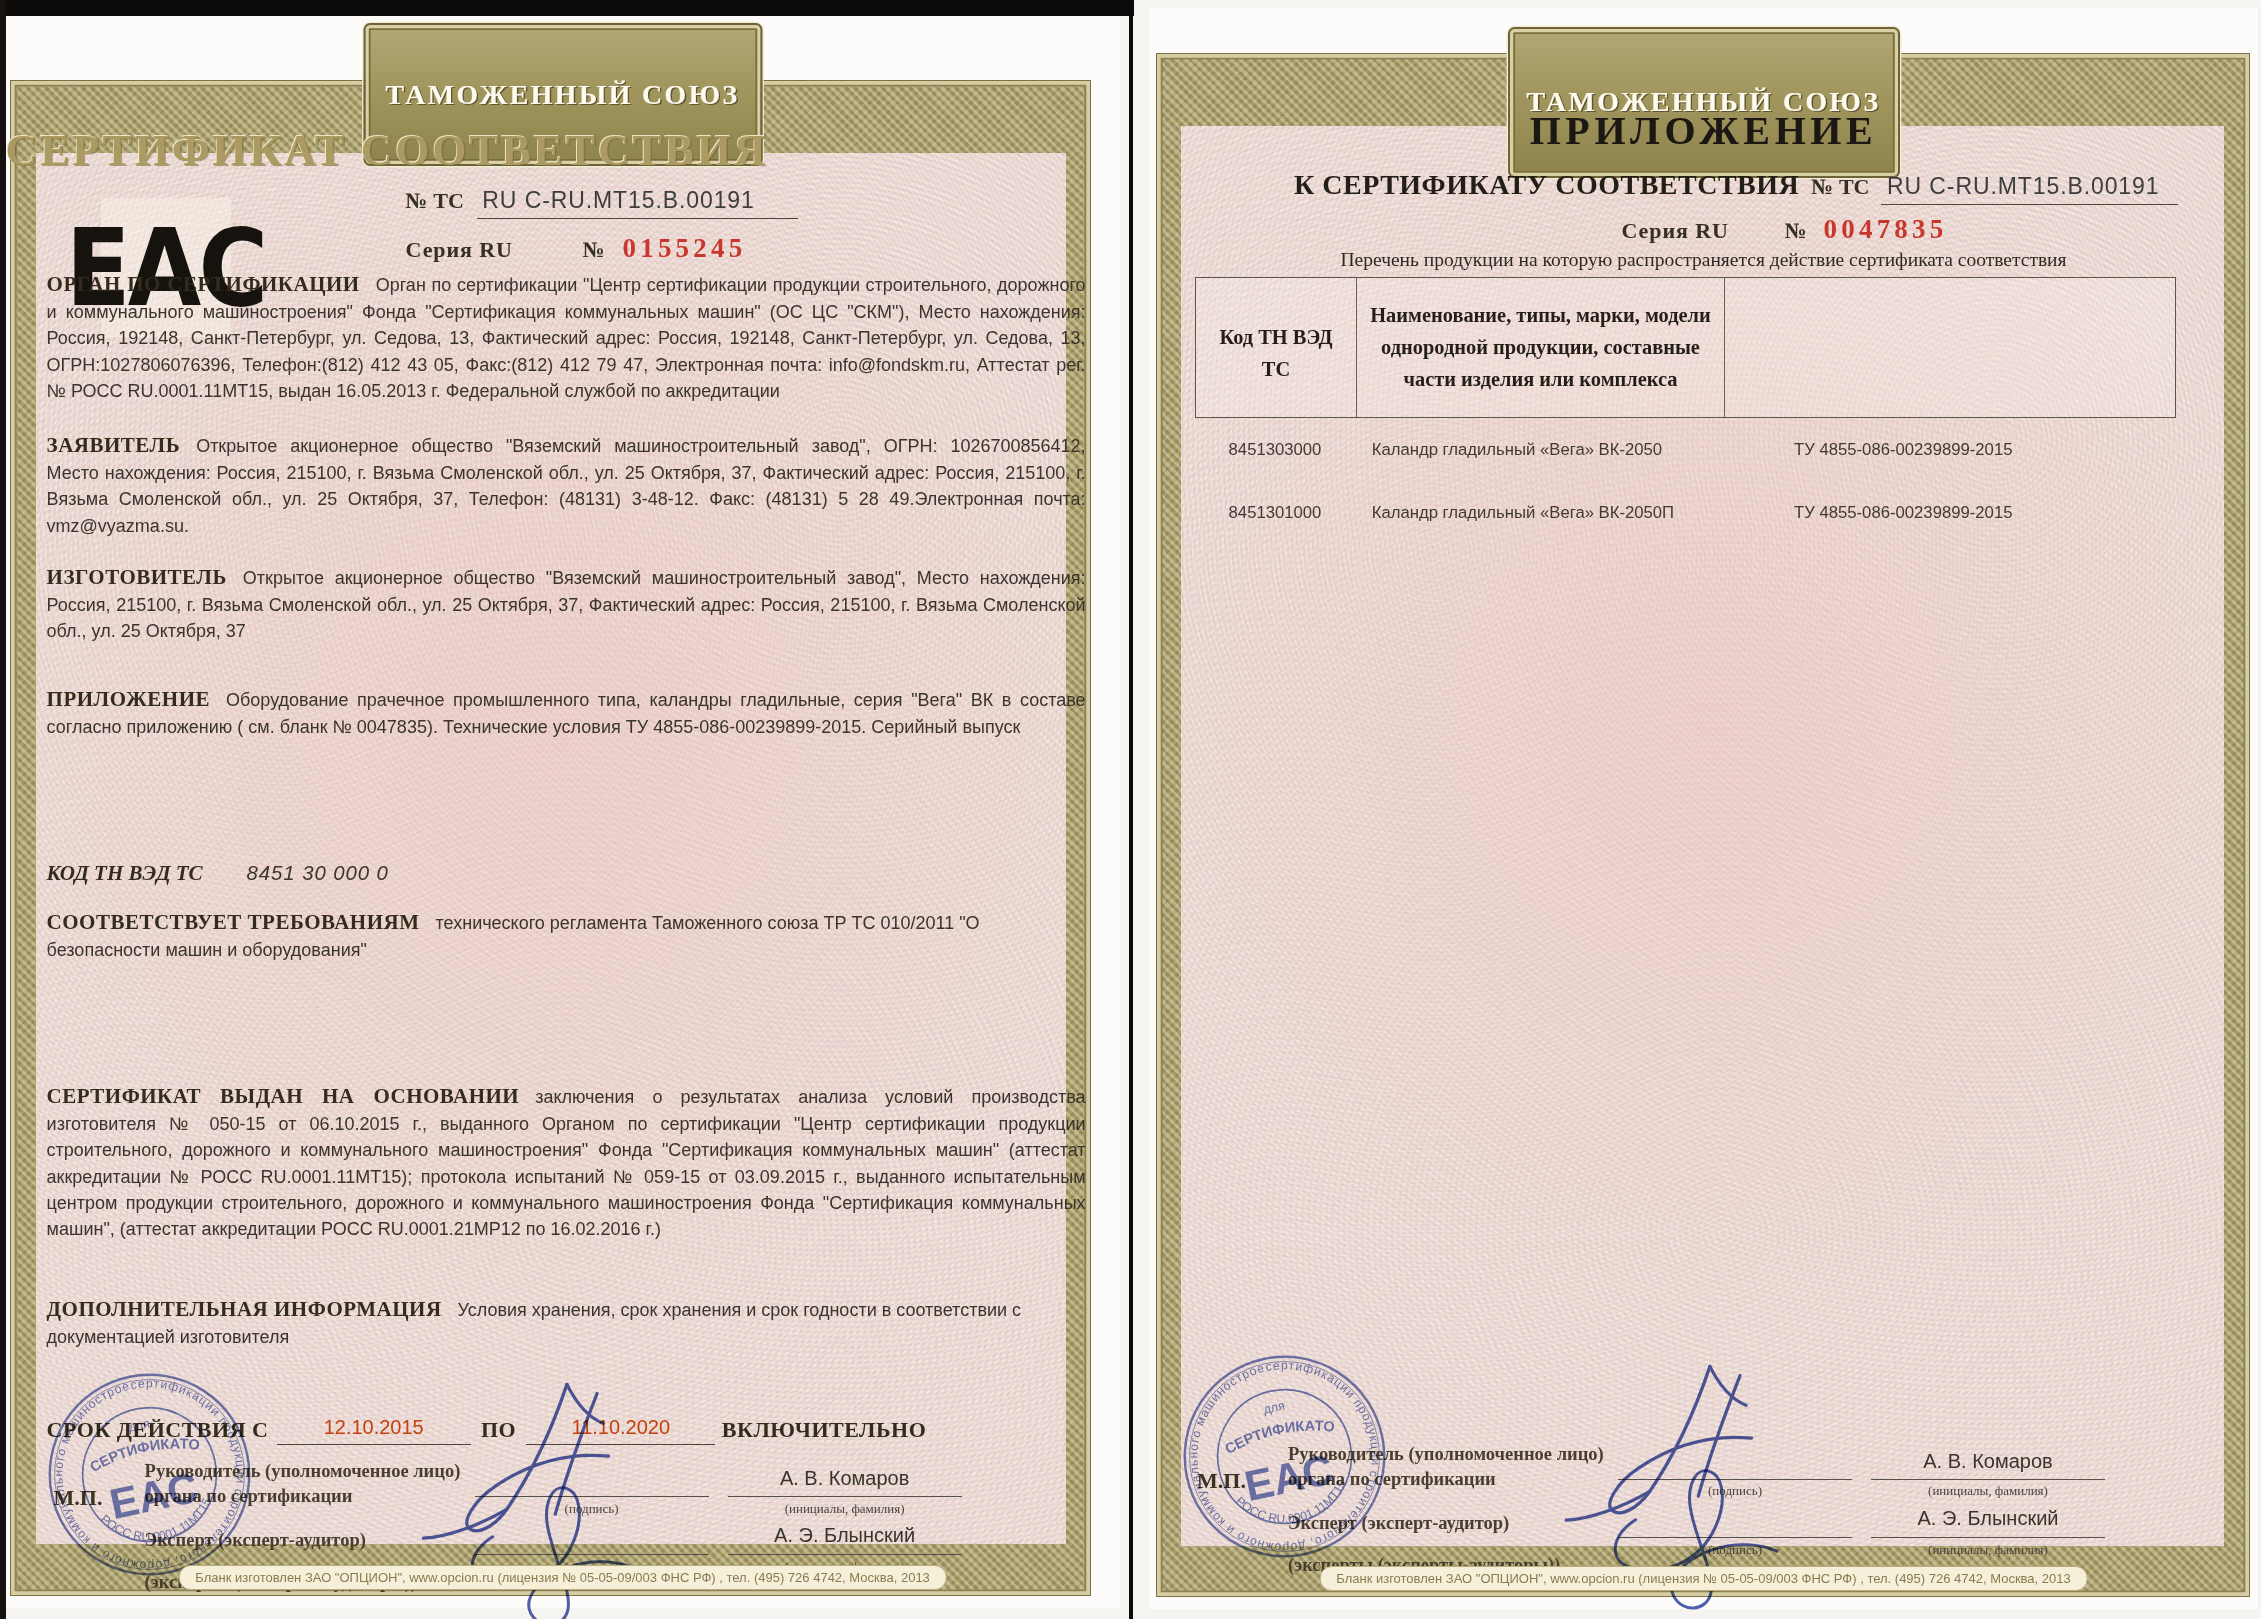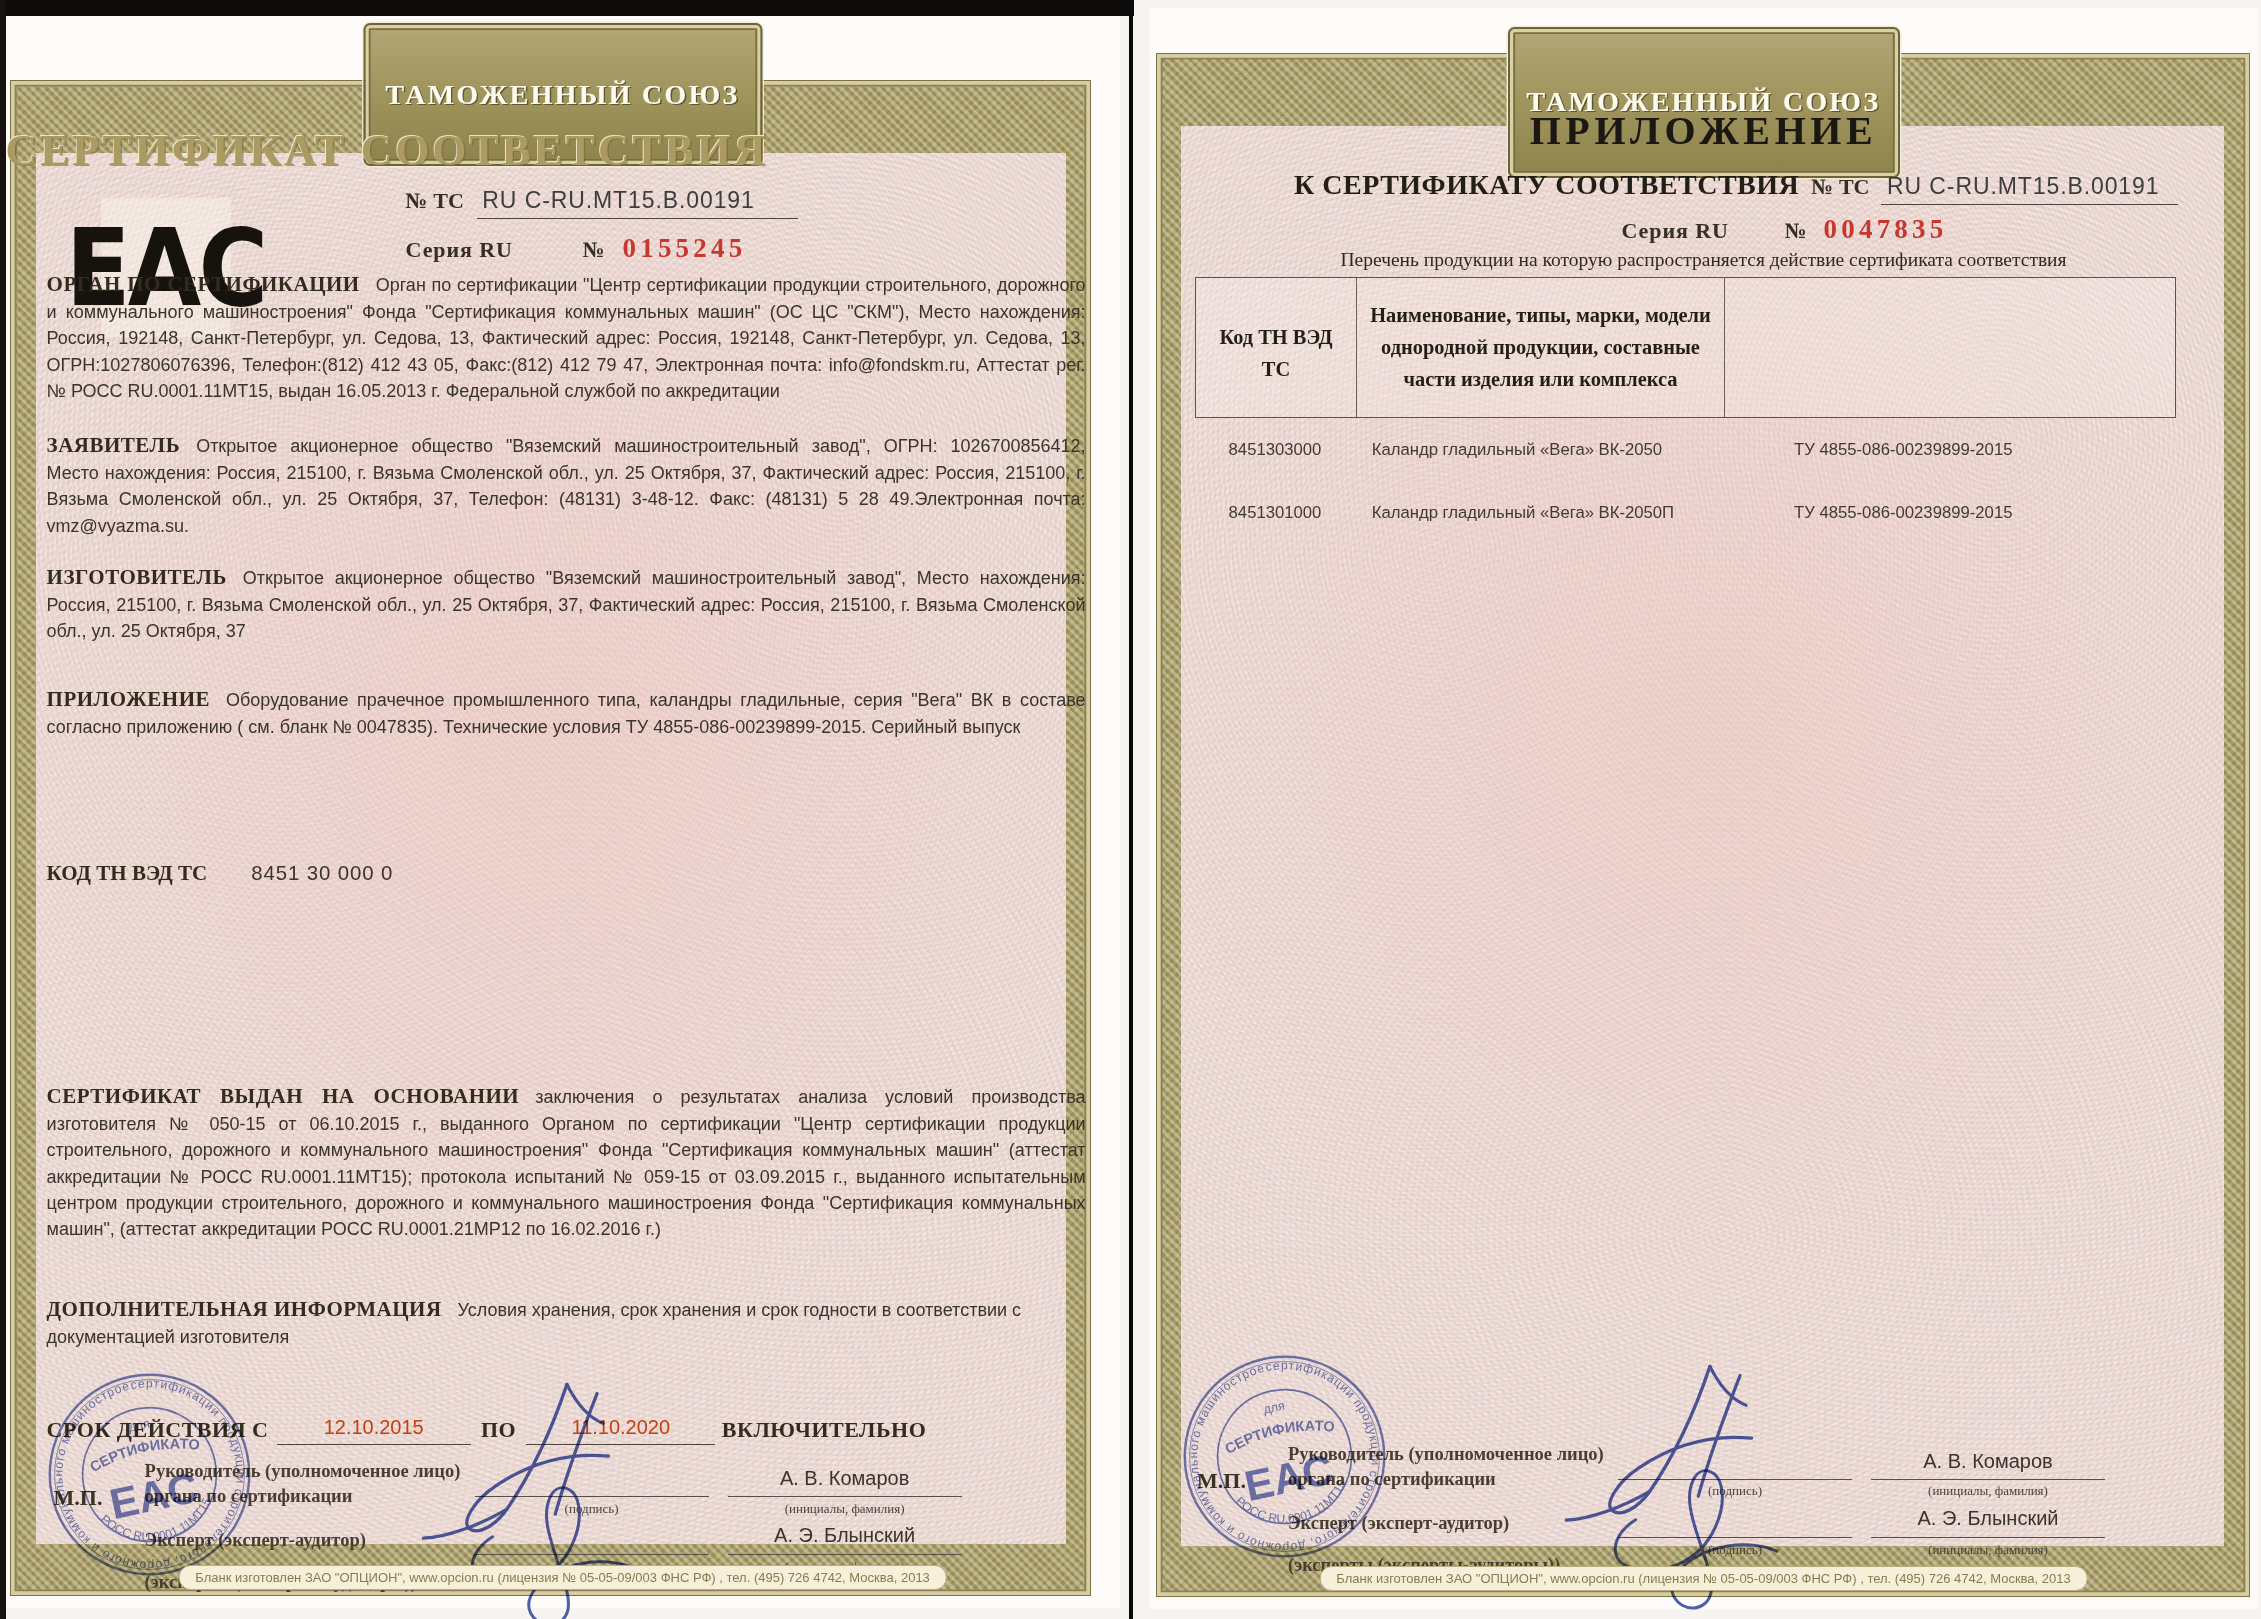--- a/index.html
+++ b/index.html
@@ -66,21 +66,21 @@
   .series-no{font-weight:700;font-size:27px;letter-spacing:4.2px;color:var(--serial-red,#c8372d);}
 
   
   .sec{position:absolute;left:41px;width:1039px;text-align:justify;}
   .sec .label{font-family:"Liberation Serif","DejaVu Serif",serif;font-weight:700;font-size:21px;color:#332c1d;margin-right:16px;letter-spacing:0.5px;}
   .sec .txt{font-size:18px;color:#3a342c;line-height:26.4px;}
   #sec-organ{top:249px;}
   #sec-zayavitel{top:410px;}
   #sec-izgotovitel{top:542px;}
   #sec-produkciya{top:664px;}
-  .code-row{position:absolute;left:41px;top:845px;}
+  .code-row{position:absolute;left:41px;top:845px;font-style:italic;}
   .code-row .label{font-family:"Liberation Serif","DejaVu Serif",serif;font-weight:700;font-size:21px;color:#332c1d;}
   .code-row .val{font-size:20.4px;color:#3a342c;margin-left:44px;letter-spacing:0.9px;}
   #sec-meets{top:887px;text-align:left;}
   #sec-basis{top:1061px;}
   #sec-extra{top:1274px;text-align:left;}
 
   
   .validity{position:absolute;left:41px;top:1401px;display:flex;align-items:baseline;white-space:nowrap;}
   .validity .vlabel{font-family:"Liberation Serif","DejaVu Serif",serif;font-weight:700;font-size:22px;color:#332c1d;letter-spacing:0.5px;}
   .dateline{display:inline-block;border-bottom:1.4px solid #4c463c;text-align:center;font-size:20px;color:#c2410c;padding-bottom:4.6px;position:relative;top:-2.8px;}
@@ -166,20 +166,21 @@
   <p class="sec" id="sec-zayavitel"><span class="label">ЗАЯВИТЕЛЬ</span><span class="txt">Открытое акционерное общество "Вяземский машиностроительный завод", ОГРН: 1026700856412, Место нахождения: Россия, 215100, г. Вязьма Смоленской обл., ул. 25 Октября, 37, Фактический адрес: Россия, 215100, г. Вязьма Смоленской обл., ул. 25 Октября, 37, Телефон: (48131) 3-48-12. Факс: (48131) 5 28 49.Электронная почта: vmz@vyazma.su.</span></p>
 
   <p class="sec" id="sec-izgotovitel"><span class="label">ИЗГОТОВИТЕЛЬ</span><span class="txt">Открытое акционерное общество "Вяземский машиностроительный завод", Место нахождения: Россия, 215100, г. Вязьма Смоленской обл., ул. 25 Октября, 37, Фактический адрес: Россия, 215100, г. Вязьма Смоленской обл., ул. 25 Октября, 37</span></p>
 
   <p class="sec" id="sec-produkciya"><span class="label">ПРИЛОЖЕНИЕ</span><span class="txt">Оборудование прачечное промышленного типа, каландры гладильные, серия "Вега" ВК в составе согласно приложению ( см. бланк № 0047835). Технические условия ТУ 4855-086-00239899-2015. Серийный выпуск</span></p>
 
   <div class="code-row">
     <span class="label">КОД ТН ВЭД ТС</span><span class="val">8451 30 000 0</span>
   </div>
 
+  <p class="sec" id="sec-meets"><span class="label">СООТВЕТСТВУЕТ ТРЕБОВАНИЯМ</span><span class="txt">технического регламента Таможенного союза ТР ТС 010/2011 "О безопасности машин и оборудования"</span></p>
 
   <p class="sec" id="sec-basis"><span class="label">СЕРТИФИКАТ ВЫДАН НА ОСНОВАНИИ</span><span class="txt">заключения  о результатах анализа условий производства изготовителя № 050-15 от 06.10.2015 г., выданного Органом по сертификации "Центр сертификации продукции строительного, дорожного и коммунального машиностроения" Фонда "Сертификация коммунальных машин" (аттестат аккредитации № РОСС RU.0001.11МТ15); протокола испытаний № 059-15 от 03.09.2015 г., выданного испытательным центром продукции строительного, дорожного и коммунального машиностроения Фонда "Сертификация коммунальных машин", (аттестат аккредитации РОСС RU.0001.21МР12 по 16.02.2016 г.)</span></p>
 
   <p class="sec" id="sec-extra"><span class="label">ДОПОЛНИТЕЛЬНАЯ ИНФОРМАЦИЯ</span><span class="txt">Условия хранения, срок хранения и срок годности в соответствии с документацией изготовителя</span></p>
 
   <div class="validity">
     <span class="vlabel">СРОК ДЕЙСТВИЯ С</span>
     <span class="dateline dl1">12.10.2015</span>
     <span class="vlabel vpo">ПО</span>
     <span class="dateline dl2">11.10.2020</span>

